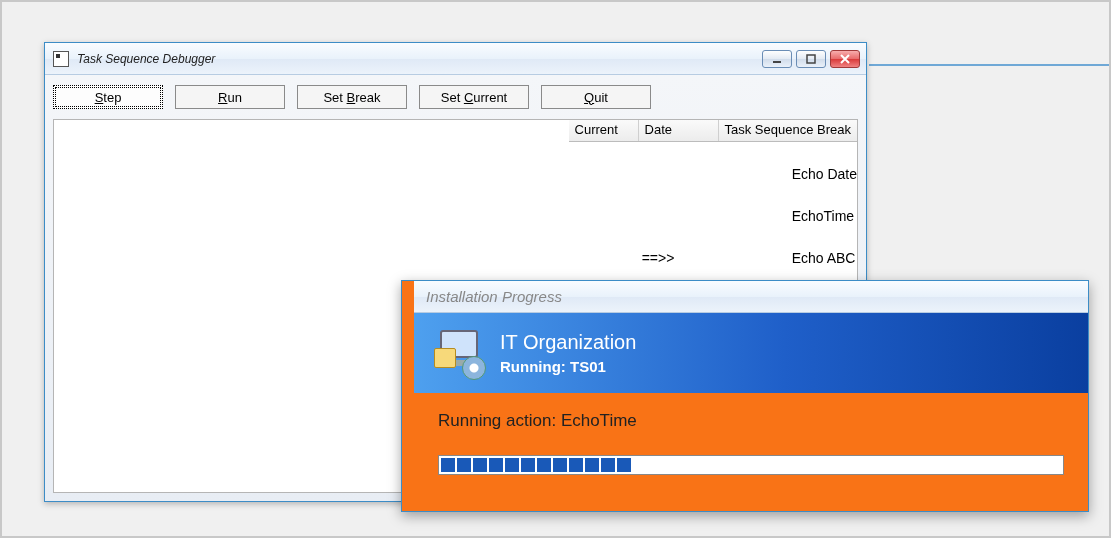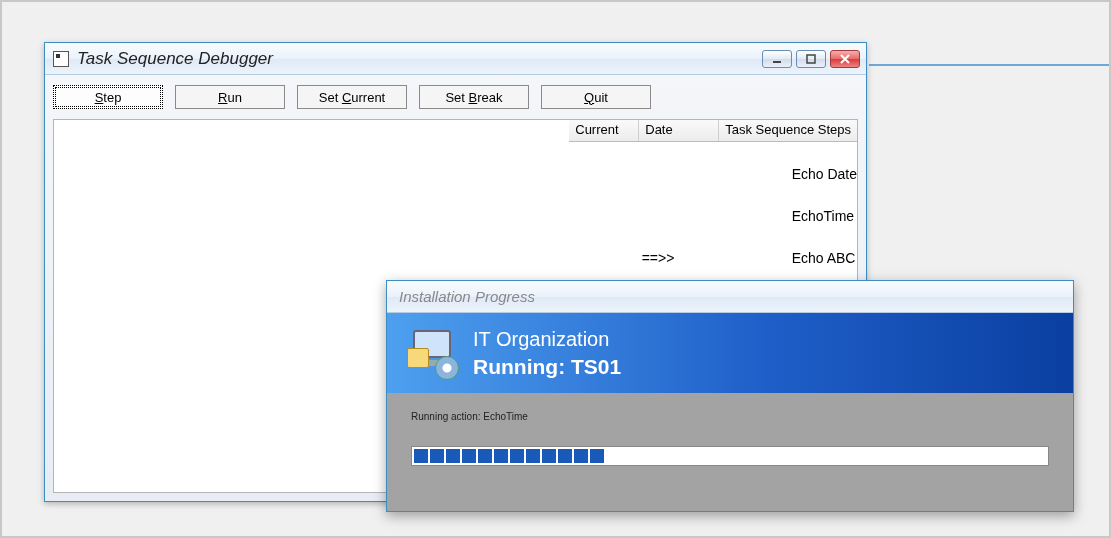--- a/index.html
+++ b/index.html
@@ -51,21 +51,21 @@
   }
   .app-icon::after {
     content: "";
     position: absolute;
     left: 2px; top: 2px;
     width: 4px; height: 4px;
     background: #333;
   }
   .titlebar-title {
     font-style: italic;
-    font-size: 17px;
+    font-size: 12px;
     color: #222;
     flex: 1;
   }
   .winbtns { display: flex; gap: 4px; }
   .winbtn {
     width: 30px; height: 18px;
     border: 1px solid #6a8db5;
     border-radius: 3px;
     background: linear-gradient(#fefefe,#e3eaf3 50%,#d1dcea 51%,#eaf1fa);
     display:flex; align-items:center; justify-content:center;
@@ -140,26 +140,27 @@
     padding:0 0 0 6px;
     font-size:14px;
     margin-top:22px;
   }
   .row .cell { padding-left:4px; }
 
   
   .progress-window {
     position:absolute;
     top:278px;
-    left:384px;
+    left:399px;
     width:688px;
     height:232px;
     border:1px solid #3c8cc6;
-    background:#a3a3a3;
+    background:#f97316;
     box-shadow:0 4px 12px rgba(0,0,0,0.35);
+    padding-left:12px;
   }
   .progress-titlebar {
     height:32px;
     background: linear-gradient(#f9fcff, #e9f2fb 50%, #dfe9f6 51%, #ecf3fb);
     border-bottom:1px solid #b7cce2;
     display:flex; align-items:center;
     padding:0 12px;
   }
   .progress-titlebar span {
     font-style:italic;
@@ -198,26 +199,26 @@
   }
   .banner-icon .disc {
     position:absolute; top:28px; left:28px;
     width:24px; height:24px;
     border-radius:50%;
     background: radial-gradient(circle at 50% 50%, #fff 0 4px, #8cb5dd 5px 100%);
     border:1px solid #597;
   }
   .banner-text { color:#fff; }
   .banner-text .org { font-size:20px; font-weight:normal; }
-  .banner-text .sub { font-size:21px; font-weight:bold; margin-top:4px; }
+  .banner-text .sub { font-size:15px; font-weight:bold; margin-top:4px; }
 
   .progress-body {
     padding:18px 24px;
   }
-  .action-label { font-size:10px; color:#222; margin-bottom:24px; }
+  .action-label { font-size:17px; color:#222; margin-bottom:24px; }
   .progressbar {
     height:20px;
     border:1px solid #888;
     background:#fff;
     display:flex;
     align-items:center;
     padding:2px;
     gap:2px;
   }
   .progress-segment {
@@ -254,34 +255,34 @@
   </div>
   <div class="window-body">
     <div class="toolbar">
       <div class="btn focus">
           <span><span class="underline-letter">S</span>tep</span>
         </div>
       <div class="btn">
           <span><span class="underline-letter">R</span>un</span>
         </div>
       <div class="btn">
+          <span>Set <span class="underline-letter">B</span>reak</span>
+        </div>
+      <div class="btn">
           <span>Set <span class="underline-letter">C</span>urrent</span>
-        </div>
-      <div class="btn">
-          <span>Set <span class="underline-letter">B</span>reak</span>
         </div>
       <div class="btn">
           <span><span class="underline-letter">Q</span>uit</span>
         </div>
     </div>
     <div class="listarea">
       <div class="listheaders">
         <div class="col">Current</div>
         <div class="col">Date</div>
-        <div class="col">Task Sequence Steps</div>
+        <div class="col">Task Sequence Break</div>
       </div>
       <div class="listbody" id="listbody">
           <div class="row">
             <div class="cell"></div>
             <div class="cell"></div>
             <div class="cell">Echo Date</div>
           </div>
           <div class="row">
             <div class="cell"></div>
             <div class="cell"></div>

